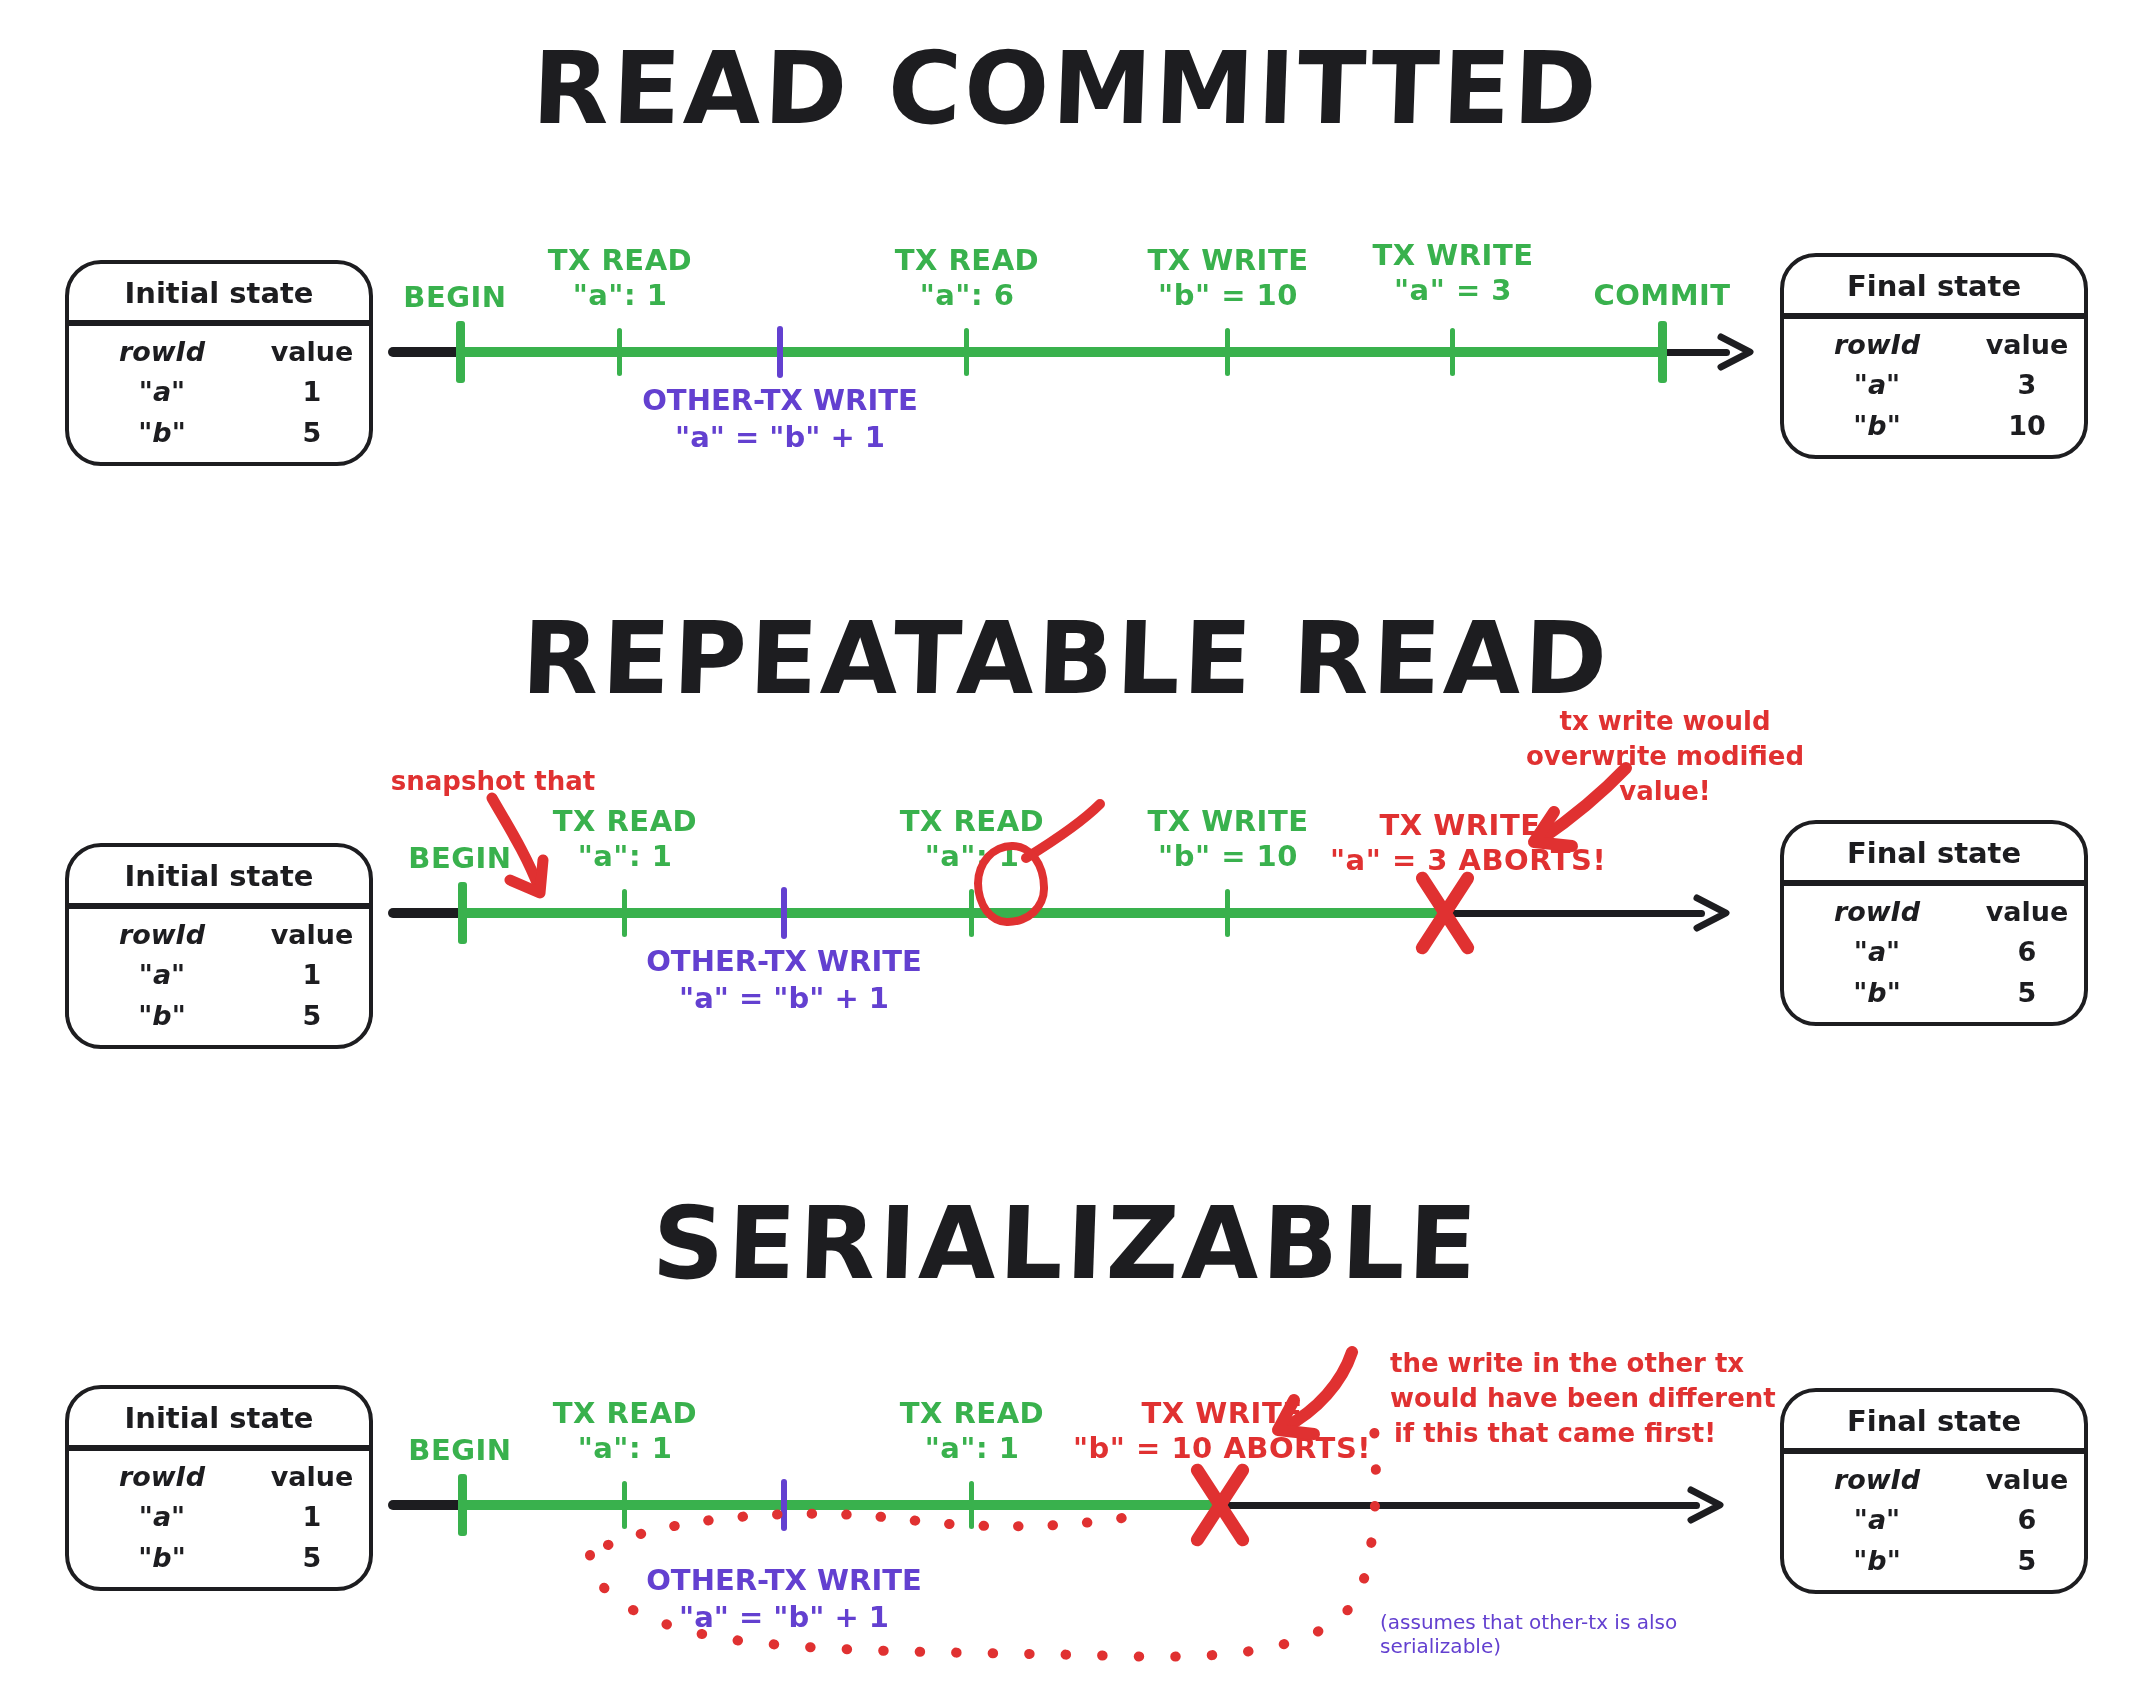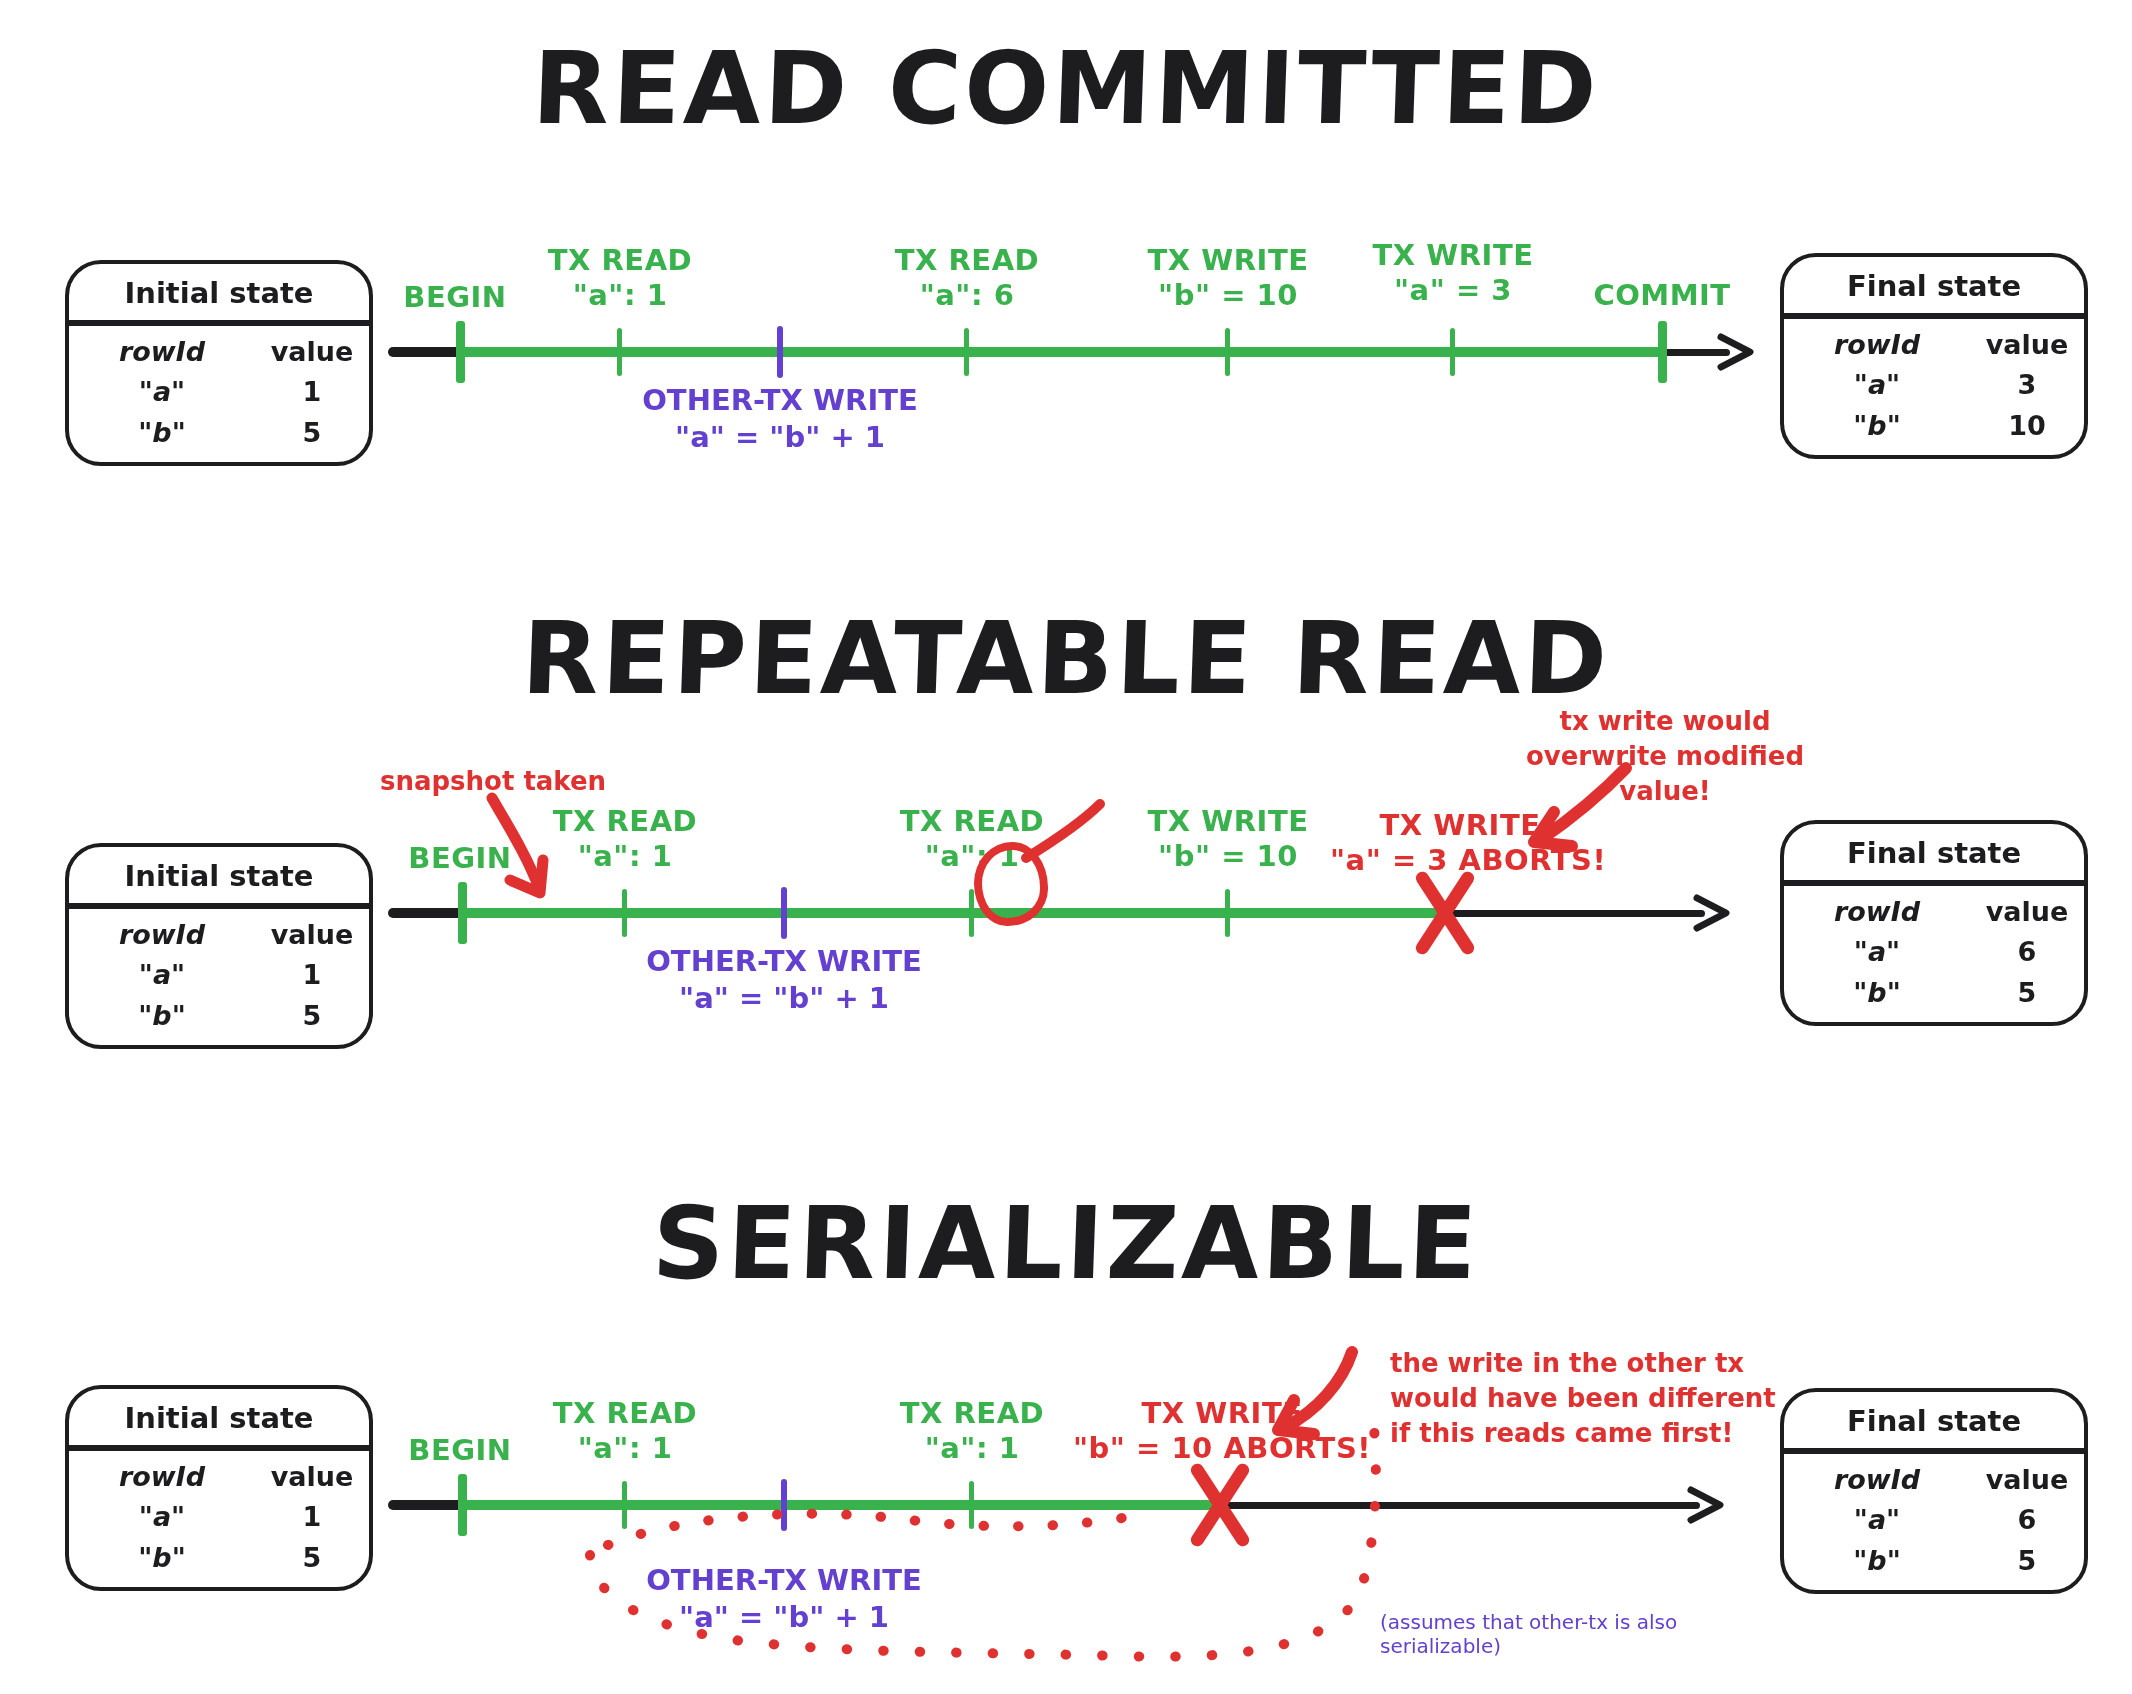--- a/index.html
+++ b/index.html
@@ -194,21 +194,21 @@
   </div>
   <div class="ev red" style="left:1330px;top:808px;width:260px;">
     <div>TX WRITE</div>
     <div>"a" = 3 ABORTS!</div>
   </div>
   <div class="purple-label" style="left:624px;top:943px;">
     <div>OTHER-TX WRITE</div>
     <div>"a" = "b" + 1</div>
   </div>
 
-  <div class="note" style="left:378px;top:764px;width:230px;">snapshot taken</div>
+  <div class="note" style="left:378px;top:764px;width:230px;">snapshot that</div>
   <svg style="left:468px;top:792px;" width="110" height="118" viewBox="0 0 110 118">
     <path d="M24 6 C 40 34, 58 62, 71 96" fill="none" stroke="#e03131" stroke-width="11" stroke-linecap="round"></path>
     <path d="M42 88 L72 101 L75 68" fill="none" stroke="#e03131" stroke-width="11" stroke-linecap="round" stroke-linejoin="round"></path>
   </svg>
 
   <svg style="left:1012px;top:800px;" width="100" height="64" viewBox="0 0 100 64">
     <path d="M88 4 C 68 24, 40 42, 14 58" fill="none" stroke="#e03131" stroke-width="10" stroke-linecap="round"></path>
   </svg>
   <div class="red-circle" style="left:974px;top:842px;"></div>
 
@@ -286,21 +286,21 @@
     <div>"b" = 10 ABORTS!</div>
   </div>
   <div class="purple-label" style="left:624px;top:1562px;">
     <div>OTHER-TX WRITE</div>
     <div>"a" = "b" + 1</div>
   </div>
 
   <div class="note" style="left:1390px;top:1300px;width:330px;margin-top:46px;">
     <div>the write in the other tx</div>
     <div>would have been different</div>
-    <div>if this reads came first!</div>
+    <div>if this that came first!</div>
   </div>
   <svg style="left:1256px;top:1344px;" width="110" height="100" viewBox="0 0 110 100">
     <path d="M96 8 C 86 38, 62 66, 28 84" fill="none" stroke="#e03131" stroke-width="12" stroke-linecap="round"></path>
     <path d="M58 90 L22 86 L38 56" fill="none" stroke="#e03131" stroke-width="12" stroke-linecap="round" stroke-linejoin="round"></path>
   </svg>
 
   <svg style="left:560px;top:1390px;" width="840" height="290" viewBox="0 0 840 290">
     <path d="M48 155 C 130 122, 260 118, 350 130 C 430 140, 510 138, 580 125" fill="none" stroke="#e03131" stroke-width="10" stroke-linecap="round" stroke-dasharray="0.5 34"></path>
     <path d="M30 165 C 32 208, 90 240, 190 252 C 300 264, 430 262, 560 266 C 680 270, 762 258, 796 210 C 816 170, 820 80, 812 20" fill="none" stroke="#e03131" stroke-width="10" stroke-linecap="round" stroke-dasharray="0.5 36"></path>
   </svg>

